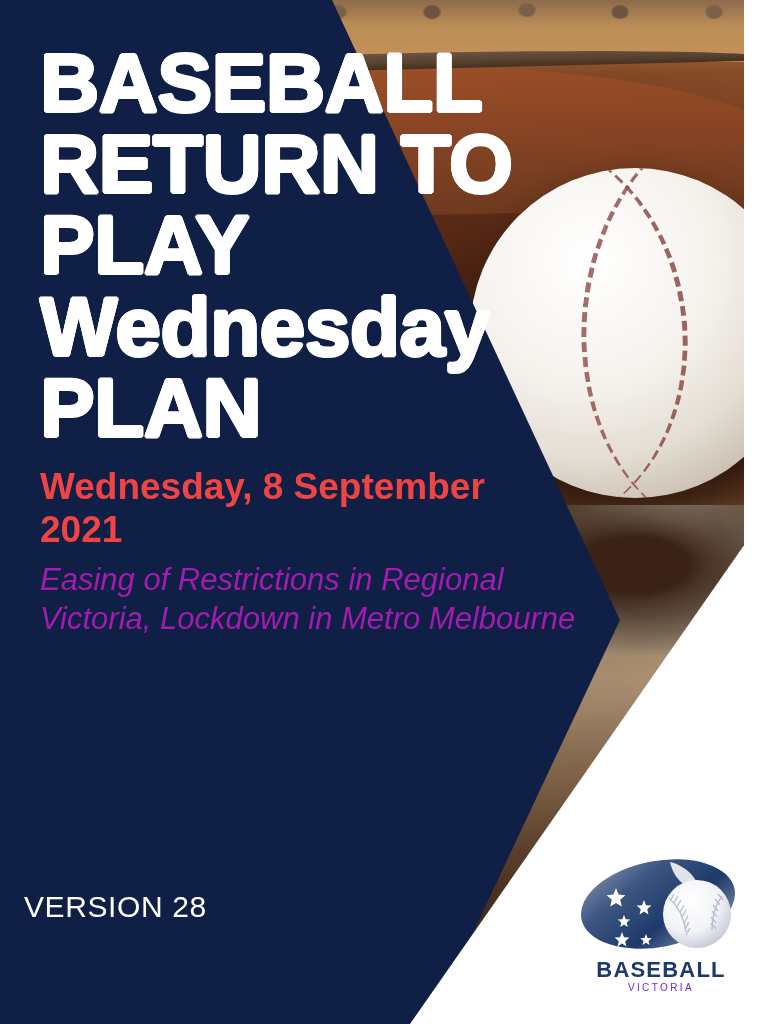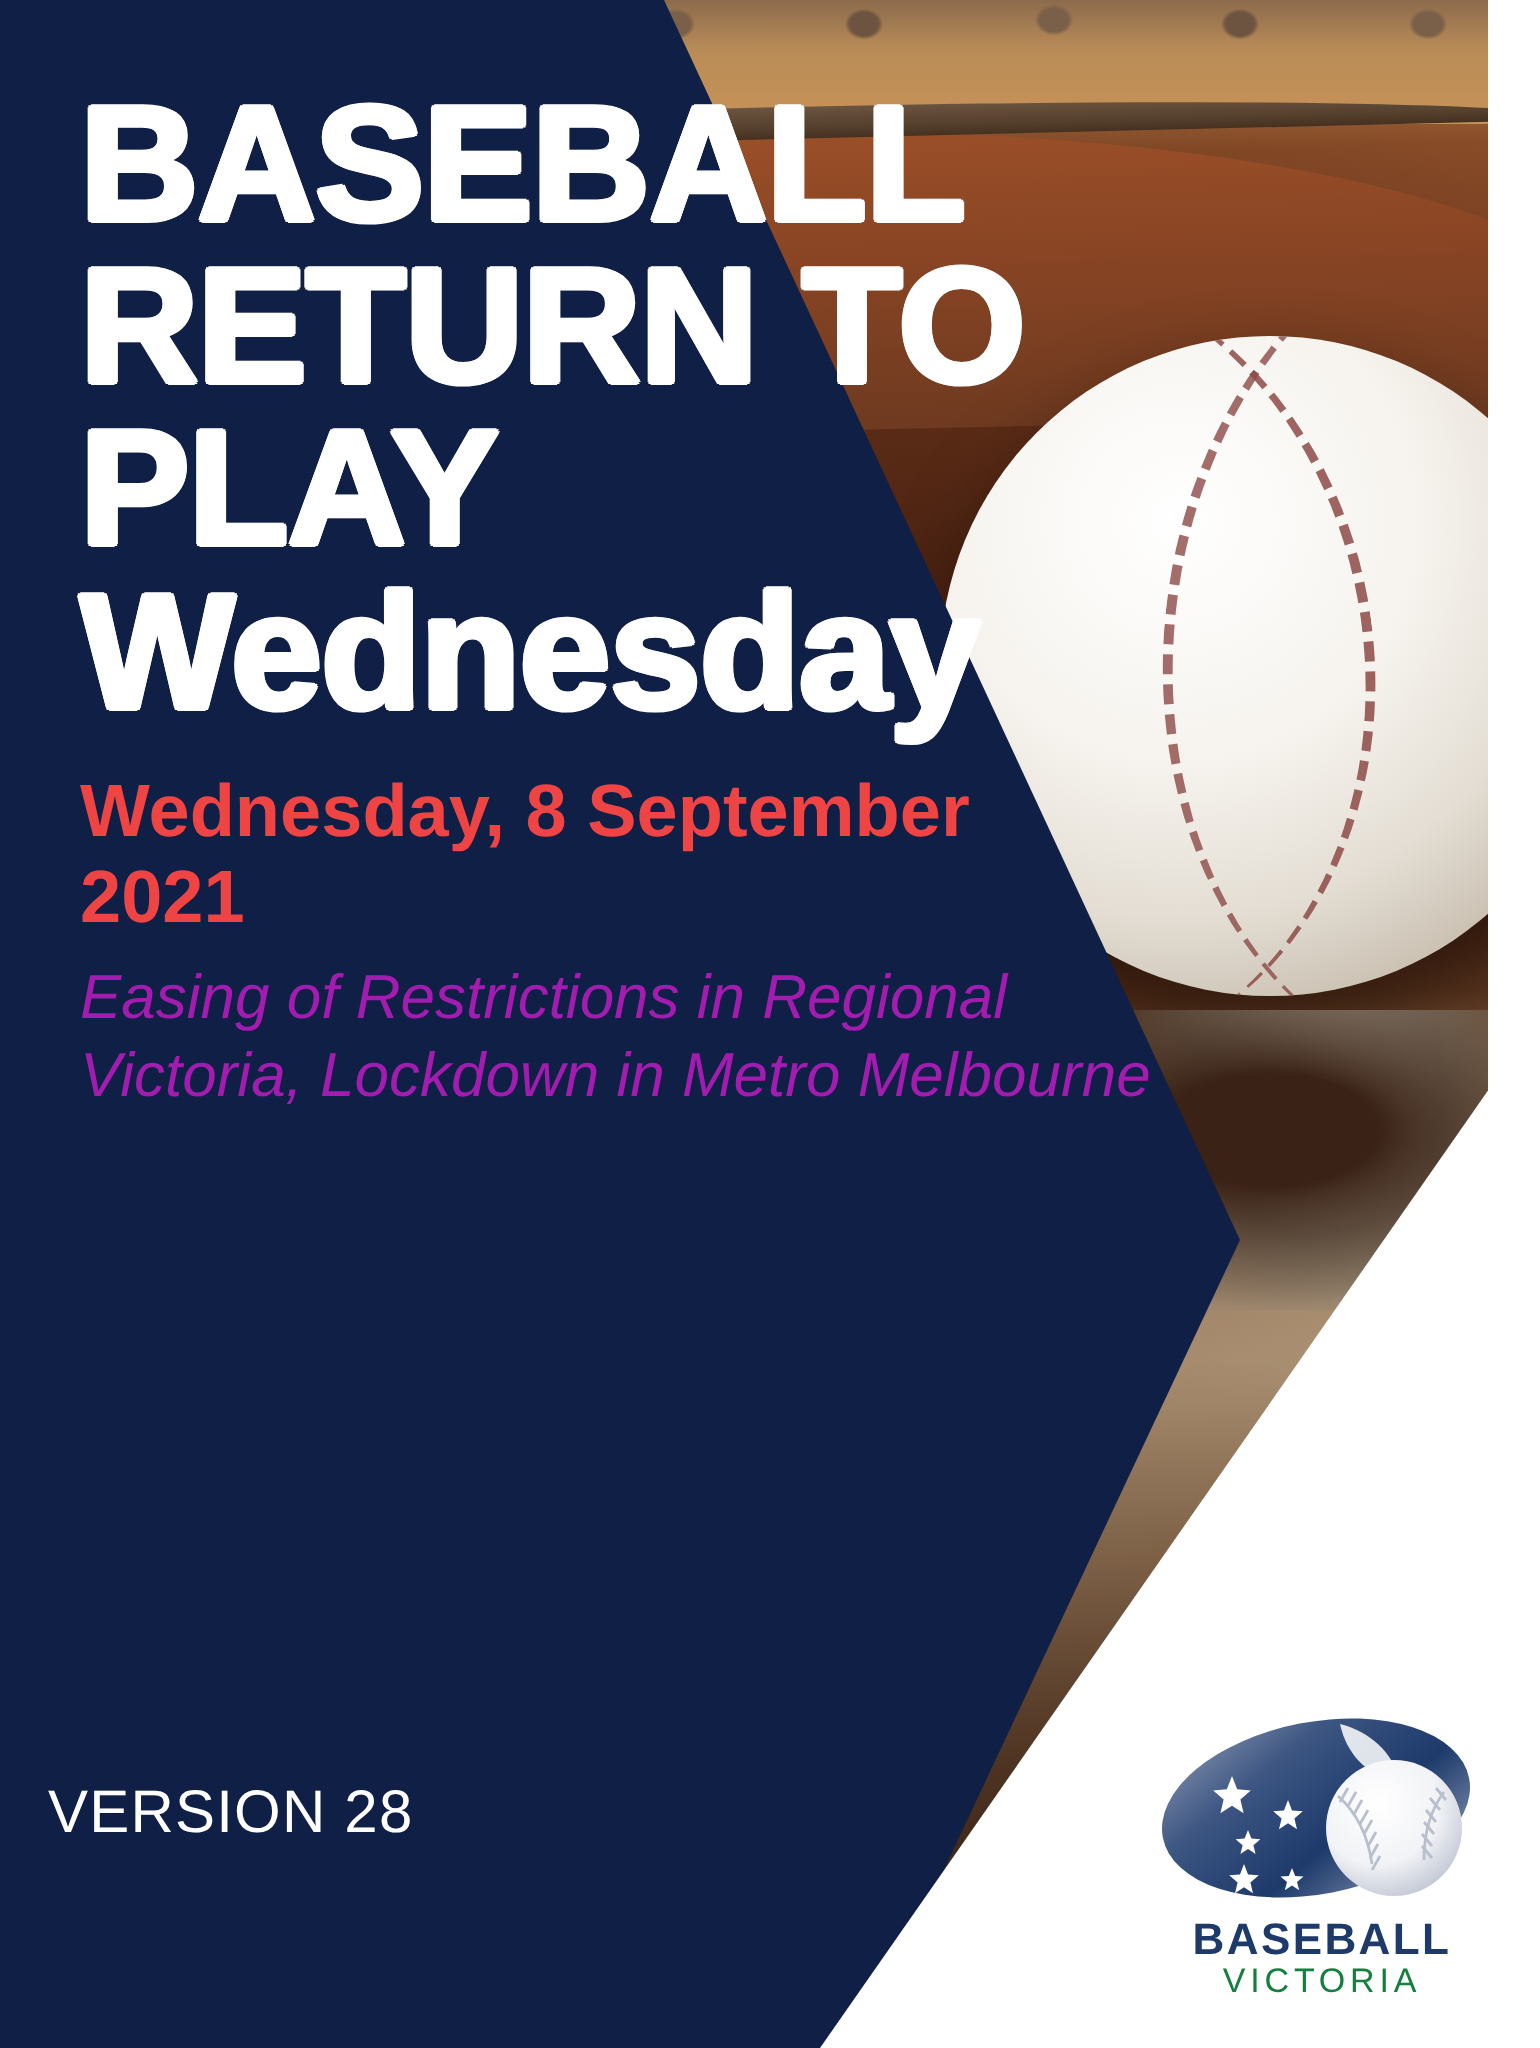--- a/index.html
+++ b/index.html
@@ -201,24 +201,24 @@
     text-align: center;
     margin-top: -4px;
     font-size: 22px;
     font-weight: 700;
     letter-spacing: 1.2px;
     color: #1d3a6b;
     line-height: 1.05;
   }
   .logo .logo-sub {
     text-align: center;
-    font-size: 17px;
+    font-size: 10px;
     font-weight: 400;
     letter-spacing: 2.4px;
-    color: #15803d;
+    color: #6d28d9;
     line-height: 1.1;
     margin-top: 1px;
   }
 </style>
 </head>
 <body>
 
 <div id="cover">
 
   <div class="photo">
@@ -236,20 +236,21 @@
 
   <div class="white-wedge"></div>
 
   <div class="content">
 
     <h1 class="title">
       <span class="tline">BASEBALL</span>
       <span class="tline">RETURN TO</span>
       <span class="tline">PLAY</span>
       <span class="tline">Wednesday</span>
+      <span class="tline">PLAN</span>
     </h1>
 
     <div class="date">Wednesday, 8 September 2021</div>
 
     <div class="subtitle">Easing of Restrictions in Regional Victoria, Lockdown in Metro Melbourne</div>
   </div>
 
   <div class="version">VERSION 28</div>
 
   <div class="logo">

